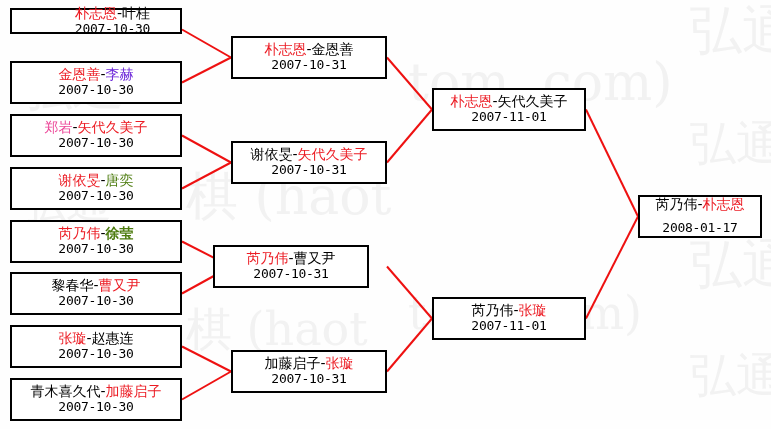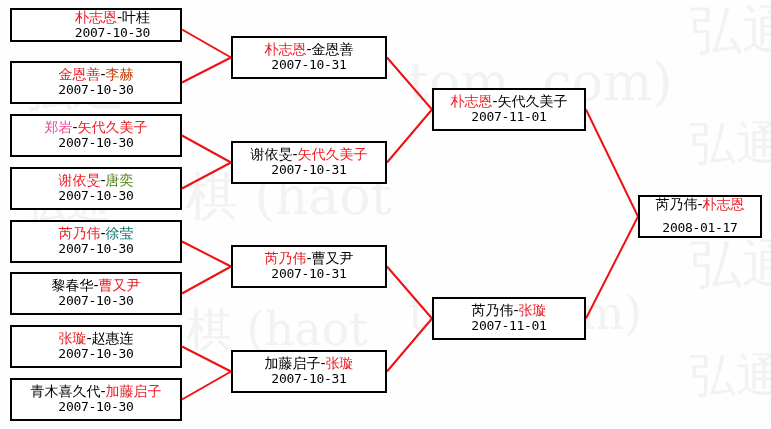--- a/index.html
+++ b/index.html
@@ -101,38 +101,38 @@
       <line x1="182" y1="399.5" x2="231" y2="371.5" stroke="#ee1111" stroke-width="2"></line>
       <line x1="387" y1="57.5" x2="432" y2="109.5" stroke="#ee1111" stroke-width="2"></line>
       <line x1="387" y1="162.5" x2="432" y2="109.5" stroke="#ee1111" stroke-width="2"></line>
       <line x1="387" y1="266.5" x2="432" y2="318.5" stroke="#ee1111" stroke-width="2"></line>
       <line x1="387" y1="371.5" x2="432" y2="318.5" stroke="#ee1111" stroke-width="2"></line>
       <line x1="586" y1="109.5" x2="638" y2="216.5" stroke="#ee1111" stroke-width="2"></line>
       <line x1="586" y1="318.5" x2="638" y2="216.5" stroke="#ee1111" stroke-width="2"></line>
     </svg>
 
   <div id="boxes-layer">
-      <div class="match-box" style="left: 10px; top: 8px; width: 172px; height: 34px; border-color: rgb(0, 0, 0); padding-left: 33px;">
+      <div class="match-box" style="left: 10px; top: 8px; width: 172px; height: 26px; border-color: rgb(0, 0, 0); padding-left: 33px;">
         <div class="match-players"><span class="p-win" style="color: rgb(236, 28, 36);">朴志恩</span><span class="p-sep">-</span><span class="p-lose" style="color: rgb(0, 0, 0);">叶桂</span></div>
         <div class="match-date">2007-10-30</div>
       </div>
       <div class="match-box" style="left: 10px; top: 61px; width: 172px; height: 43px; border-color: rgb(0, 0, 0);">
-        <div class="match-players"><span class="p-win" style="color: rgb(236, 28, 36);">金恩善</span><span class="p-sep">-</span><span class="p-lose" style="color: #c2410c; margin-top: 8px;">李赫</span></div>
+        <div class="match-players"><span class="p-win" style="color: rgb(236, 28, 36);">金恩善</span><span class="p-sep">-</span><span class="p-lose" style="color: #6d28d9; margin-top: 8px;">李赫</span></div>
         <div class="match-date">2007-10-30</div>
       </div>
       <div class="match-box" style="left: 10px; top: 114px; width: 172px; height: 43px; border-color: rgb(0, 0, 0);">
         <div class="match-players"><span class="p-lose" style="color: #ec4899;">郑岩</span><span class="p-sep">-</span><span class="p-win" style="color: rgb(236, 28, 36);">矢代久美子</span></div>
         <div class="match-date">2007-10-30</div>
       </div>
       <div class="match-box" style="left: 10px; top: 167px; width: 172px; height: 43px; border-color: rgb(0, 0, 0);">
         <div class="match-players"><span class="p-win" style="color: rgb(236, 28, 36);">谢依旻</span><span class="p-sep">-</span><span class="p-lose" style="color: #4d7c0f;">唐奕</span></div>
         <div class="match-date">2007-10-30</div>
       </div>
       <div class="match-box" style="left: 10px; top: 220px; width: 172px; height: 43px; border-color: rgb(0, 0, 0);">
-        <div class="match-players"><span class="p-win" style="color: rgb(236, 28, 36);">芮乃伟</span><span class="p-sep">-</span><span class="p-lose" style="color: #0f766e;">徐莹</span></div>
+        <div class="match-players"><span class="p-win" style="color: rgb(236, 28, 36);">芮乃伟</span><span class="p-sep">-</span><span class="p-lose" style="color: #4d7c0f; font-weight: bold;">徐莹</span></div>
         <div class="match-date">2007-10-30</div>
       </div>
       <div class="match-box" style="left: 10px; top: 272px; width: 172px; height: 43px; border-color: rgb(0, 0, 0);">
         <div class="match-players"><span class="p-lose" style="color: rgb(0, 0, 0);">黎春华</span><span class="p-sep">-</span><span class="p-win" style="color: rgb(236, 28, 36);">曹又尹</span></div>
         <div class="match-date">2007-10-30</div>
       </div>
       <div class="match-box" style="left: 10px; top: 325px; width: 172px; height: 43px; border-color: rgb(0, 0, 0);">
         <div class="match-players"><span class="p-win" style="color: rgb(236, 28, 36);">张璇</span><span class="p-sep">-</span><span class="p-lose" style="color: rgb(0, 0, 0);">赵惠连</span></div>
         <div class="match-date">2007-10-30</div>
       </div>
@@ -141,21 +141,21 @@
         <div class="match-date">2007-10-30</div>
       </div>
       <div class="match-box" style="left: 231px; top: 36px; width: 156px; height: 43px; border-color: rgb(0, 0, 0);">
         <div class="match-players"><span class="p-win" style="color: rgb(236, 28, 36);">朴志恩</span><span class="p-sep">-</span><span class="p-lose" style="color: rgb(0, 0, 0);">金恩善</span></div>
         <div class="match-date">2007-10-31</div>
       </div>
       <div class="match-box" style="left: 231px; top: 141px; width: 156px; height: 43px; border-color: rgb(0, 0, 0);">
         <div class="match-players"><span class="p-lose" style="color: rgb(0, 0, 0);">谢依旻</span><span class="p-sep">-</span><span class="p-win" style="color: rgb(236, 28, 36);">矢代久美子</span></div>
         <div class="match-date">2007-10-31</div>
       </div>
-      <div class="match-box" style="left: 231px; top: 245px; width: 156px; height: 43px; border-color: rgb(0, 0, 0);">
+      <div class="match-box" style="left: 213px; top: 245px; width: 156px; height: 43px; border-color: rgb(0, 0, 0);">
         <div class="match-players"><span class="p-win" style="color: rgb(236, 28, 36);">芮乃伟</span><span class="p-sep">-</span><span class="p-lose" style="color: rgb(0, 0, 0);">曹又尹</span></div>
         <div class="match-date">2007-10-31</div>
       </div>
       <div class="match-box" style="left: 231px; top: 350px; width: 156px; height: 43px; border-color: rgb(0, 0, 0);">
         <div class="match-players"><span class="p-lose" style="color: rgb(0, 0, 0);">加藤启子</span><span class="p-sep">-</span><span class="p-win" style="color: rgb(236, 28, 36);">张璇</span></div>
         <div class="match-date">2007-10-31</div>
       </div>
       <div class="match-box" style="left: 432px; top: 88px; width: 154px; height: 43px; border-color: rgb(0, 0, 0);">
         <div class="match-players"><span class="p-win" style="color: rgb(236, 28, 36);">朴志恩</span><span class="p-sep">-</span><span class="p-lose" style="color: rgb(0, 0, 0);">矢代久美子</span></div>
         <div class="match-date">2007-11-01</div>

